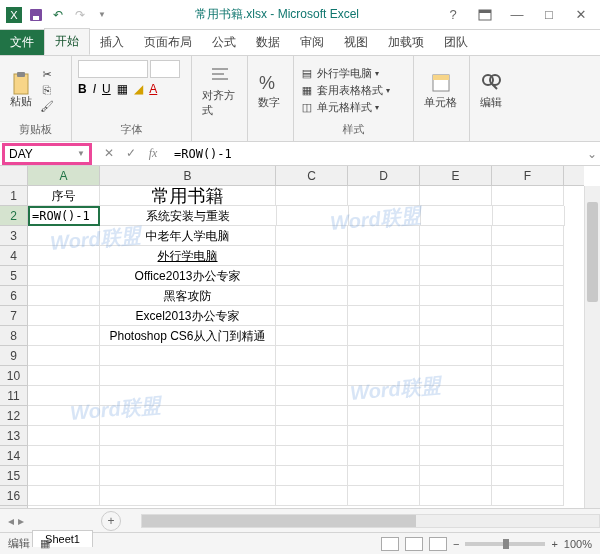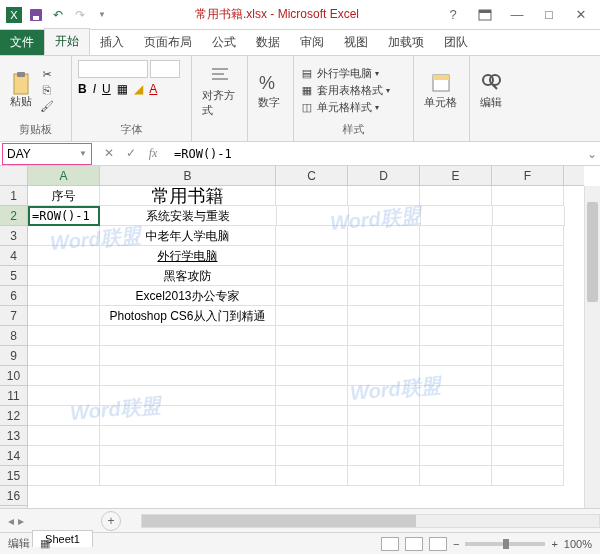--- a/index.html
+++ b/index.html
@@ -1,38 +1,38 @@
 <!DOCTYPE html>
 <html><head>
 <meta charset="utf-8">
 <style>
 * { box-sizing: border-box; margin: 0; padding: 0; font-family: "Microsoft YaHei", "SimSun", sans-serif; }
 body { width: 600px; height: 558px; background: #fff; overflow: hidden; font-size: 12px; }
 .titlebar { height: 30px; background: #fff; display: flex; align-items: center; border-bottom: 1px solid #d4d4d4; }
 .qat { display: flex; align-items: center; gap: 6px; padding: 0 6px; }
 .qat-icon { width: 16px; height: 16px; display: flex; align-items: center; justify-content: center; color: #555; }
-.title-text { flex: 1; text-align: center; color: #b91c1c; font-size: 12px; }
+.title-text { flex: 1; text-align: center; color: #0f766e; font-size: 12px; }
 .win-controls { display: flex; gap: 2px; padding-right: 4px; }
 .win-btn { width: 30px; height: 20px; display: flex; align-items: center; justify-content: center; color: #666; font-size: 13px; }
 .ribbon-tabs { height: 26px; background: #fff; display: flex; align-items: flex-end; border-bottom: 1px solid #d4d4d4; }
 .tab { padding: 4px 10px; font-size: 12px; color: #444; cursor: pointer; }
 .tab.file { background: #217346; color: #fff; }
 .tab.active { color: #14532d; border: 1px solid #d4d4d4; border-bottom: 1px solid #f5f5f5; background: #f5f5f5; }
 .ribbon { height: 86px; background: #f5f5f5; border-bottom: 1px solid #d4d4d4; display: flex; }
 .group { border-right: 1px solid #d4d4d4; padding: 4px 6px; display: flex; flex-direction: column; justify-content: space-between; }
 .group-label { font-size: 11px; color: #666; text-align: center; padding-top: 2px; }
 .group-body { flex: 1; display: flex; align-items: center; gap: 4px; }
 .big-btn { display: flex; flex-direction: column; align-items: center; gap: 2px; padding: 2px 4px; }
 .big-btn .icon { width: 20px; height: 20px; }
 .big-btn .lbl { font-size: 11px; color: #444; }
 .small-stack { display: flex; flex-direction: column; gap: 2px; font-size: 11px; color: #444; }
 .small-item { display: flex; align-items: center; gap: 3px; white-space: nowrap; }
 .icon-box { width: 14px; height: 14px; display: inline-flex; align-items: center; justify-content: center; }
 .formula-bar { height: 24px; border-bottom: 1px solid #d4d4d4; display: flex; align-items: center; background: #fff; }
-.name-box { width: 90px; height: 22px; border: 1px solid #ec4899; padding: 0 4px; display: flex; align-items: center; justify-content: space-between; font-size: 12px; margin: 0 2px; }
+.name-box { width: 90px; height: 22px; border: 3px solid #ec4899; padding: 0 4px; display: flex; align-items: center; justify-content: space-between; font-size: 12px; margin: 0 2px; }
 .fb-btns { display: flex; gap: 4px; padding: 0 6px; color: #888; }
 .fb-btn { width: 18px; text-align: center; }
 .fx { font-style: italic; font-family: serif; }
 .formula-input { flex: 1; padding: 0 6px; font-size: 12px; font-family: Consolas, monospace; }
 .fb-expand { width: 16px; color: #888; text-align: center; }
 .sheet-area { position: relative; height: 342px; overflow: hidden; background: #fff; }
 .corner { position: absolute; left: 0; top: 0; width: 28px; height: 20px; background: #f0f0f0; border-right: 1px solid #ccc; border-bottom: 1px solid #ccc; }
 .col-headers { position: absolute; left: 28px; top: 0; right: 16px; height: 20px; display: flex; background: #f0f0f0; border-bottom: 1px solid #ccc; }
 .col-h { border-right: 1px solid #ccc; text-align: center; font-size: 12px; color: #444; line-height: 20px; }
 .col-h.active { background: #d5e3cf; color: #217346; }
@@ -295,20 +295,28 @@
       <div class="row">
         <div class="cell" style="width: 72px;"></div>
         <div class="cell" style="width: 176px; text-decoration: underline;">外行学电脑</div>
         <div class="cell" style="width: 72px;"></div>
         <div class="cell" style="width: 72px;"></div>
         <div class="cell" style="width: 72px;"></div>
         <div class="cell" style="width: 72px;"></div>
       </div>
       <div class="row">
         <div class="cell" style="width: 72px;"></div>
+        <div class="cell" style="width: 176px;">Office2013办公专家</div>
+        <div class="cell" style="width: 72px;"></div>
+        <div class="cell" style="width: 72px;"></div>
+        <div class="cell" style="width: 72px;"></div>
+        <div class="cell" style="width: 72px;"></div>
+      </div>
+      <div class="row">
+        <div class="cell" style="width: 72px;"></div>
         <div class="cell" style="width: 176px;">黑客攻防</div>
         <div class="cell" style="width: 72px;"></div>
         <div class="cell" style="width: 72px;"></div>
         <div class="cell" style="width: 72px;"></div>
         <div class="cell" style="width: 72px;"></div>
       </div>
       <div class="row">
         <div class="cell" style="width: 72px;"></div>
         <div class="cell" style="width: 176px;">Excel2013办公专家</div>
         <div class="cell" style="width: 72px;"></div>

